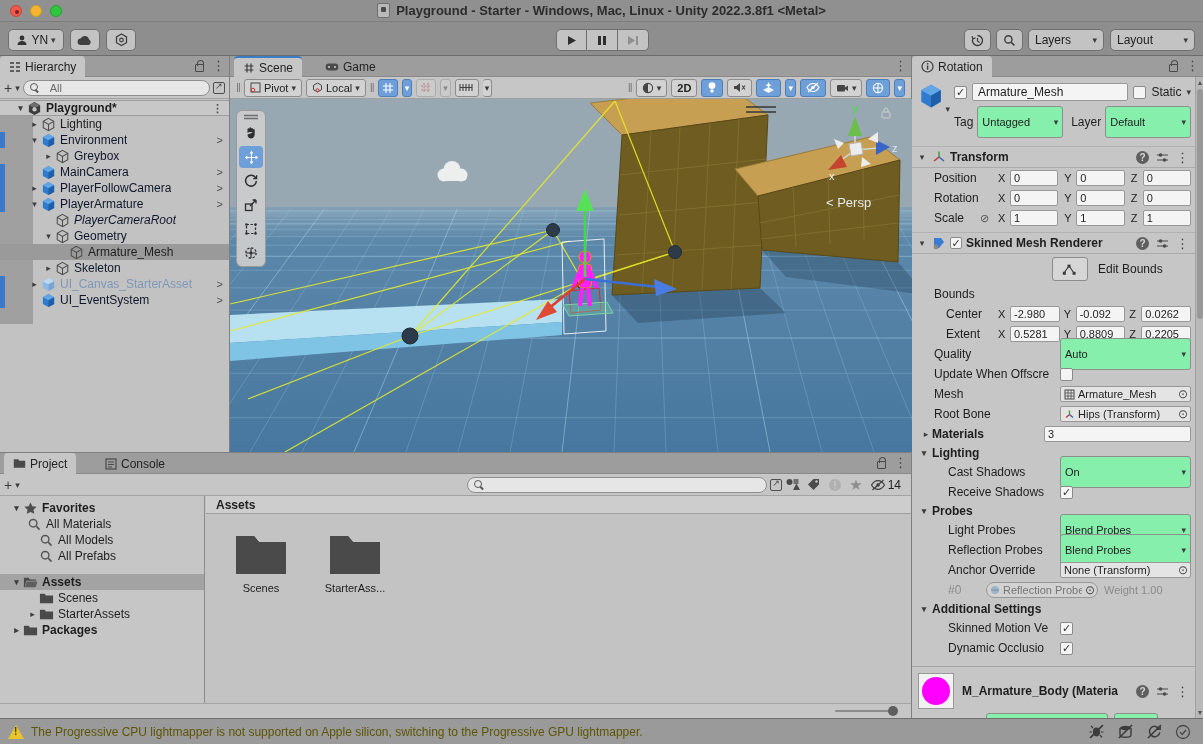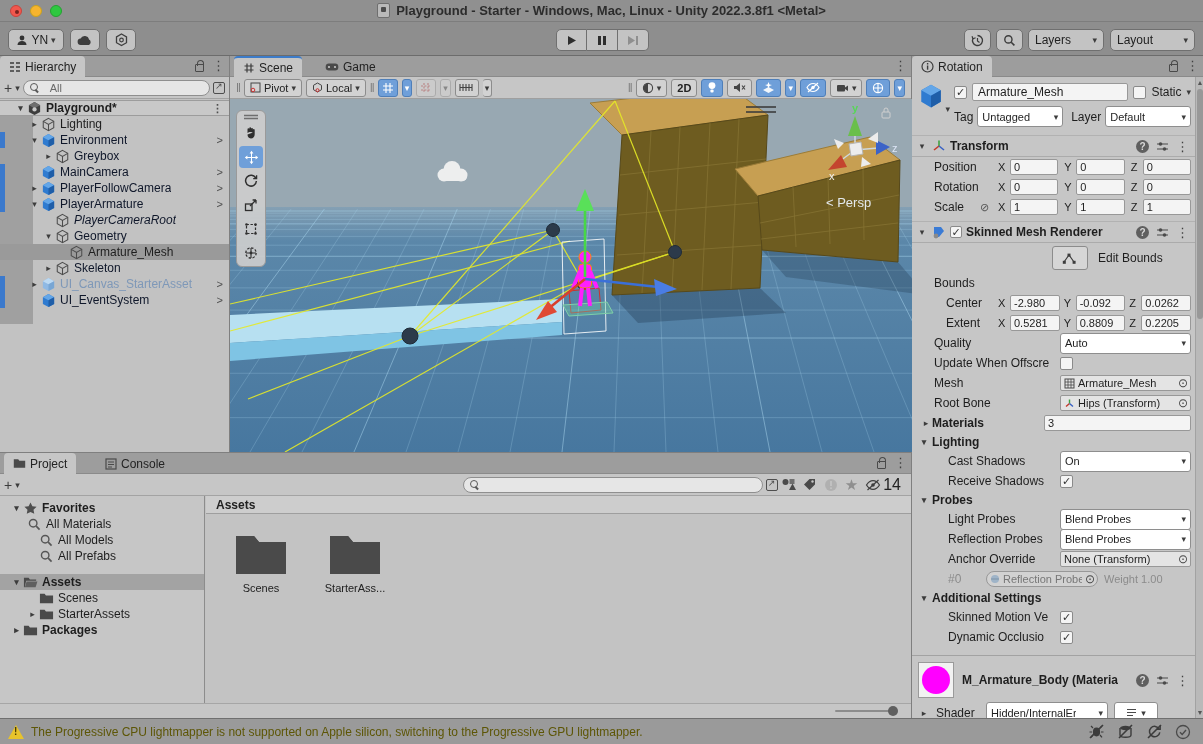--- a/index.html
+++ b/index.html
@@ -84,21 +84,21 @@
   .zoomslider { position:absolute; right:18px; top:6px; width:58px; height:2px; background:#8c8c8c; border-radius:1px; }
   .zoomknob { position:absolute; right:-5px; top:-4px; width:10px; height:10px; border-radius:50%; background:#5f5f5f; }
   .pficons { display:flex; align-items:center; gap:7px; margin-left:auto; padding-right:6px; }
 
   
   #inspector { position:absolute; left:912px; top:56px; width:291px; height:662px; background:#c6c6c6; overflow:hidden; }
   #insbody { position:absolute; left:0; top:21px; right:8px; bottom:0; }
   .irow { display:flex; align-items:center; height:20px; padding:0 4px 0 22px; font-size:12px; }
   .ilabel { width:126px; flex:none; white-space:nowrap; overflow:hidden; }
   .ilabel.ind { padding-left:14px; }
-  .dd { flex:1; height:21px; background:#ffffff; border:1px solid #8e8e8e; border-radius:3px; display:flex; align-items:center; padding:0 4px; font-size:11px; gap:4px; min-width:0; }
+  .dd { flex:1; height:32px; background:#86efac; border:1px solid #8e8e8e; border-radius:3px; display:flex; align-items:center; padding:0 4px; font-size:11px; gap:4px; min-width:0; }
   .dd .ddlabel { flex:1; white-space:nowrap; overflow:hidden; }
   .objf { flex:1; height:16px; background:#e4e4e4; border:1px solid #989898; border-radius:2px; display:flex; align-items:center; padding:0 2px 0 3px; font-size:11px; gap:3px; min-width:0; }
   .objf .ddlabel { flex:1; white-space:nowrap; overflow:hidden; }
   .picker { color:#4a4a4a; font-size:12px; line-height:1; flex:none; }
   .cb { width:13px; height:13px; background:#f4f4f4; border:1px solid #8a8a8a; border-radius:2px; display:flex; align-items:center; justify-content:center; font-size:11px; color:#333; flex:none; }
   .num { flex:1; height:16px; background:#f4f4f4; border:1px solid #989898; border-radius:2px; padding:1px 3px; font-size:11px; white-space:nowrap; overflow:hidden; min-width:0; }
   .ax { width:12px; flex:none; color:#222; font-size:11px; }
   .vrow { display:flex; align-items:center; height:20px; padding:0 4px 0 22px; }
   .vlabel { width:64px; flex:none; font-size:12px; }
   .comphdr { display:flex; align-items:center; height:22px; border-top:1px solid #b2b2b2; border-bottom:1px solid #ababab; padding:0 4px; font-size:12px; gap:4px; background:#c6c6c6; }
@@ -755,21 +755,21 @@
             <rect x="6.2" y="3" width="1.6" height="5" fill="#c6c6c6"></rect>
             <rect x="6.2" y="9.4" width="1.6" height="1.6" fill="#c6c6c6"></rect>
           </svg>
         <span style="color:#8f8f8f;font-size:15px;">★</span>
         <span style="display:flex;align-items:center;gap:2px;">
           <svg width="16" height="12" viewBox="0 0 16 12">
               <path d="M1.5 6C3.3 3 5.5 1.6 8 1.6S12.7 3 14.5 6c-1.8 3-4 4.4-6.5 4.4S3.3 9 1.5 6z" fill="none" stroke="#3e3e3e" stroke-width="1.2"></path>
               <circle cx="8" cy="6" r="1.8" fill="#3e3e3e"></circle>
               <path d="M2.5 11L13.5 1" stroke="#3e3e3e" stroke-width="1.2"></path>
             </svg>
-          <span style="font-size:16px;color:#222;">14</span>
+          <span style="font-size:12px;color:#222;">14</span>
         </span>
       </div>
     </div>
 
     <div id="ptree">
         <div class="prow bold" style="padding-left: 10px;">
           <span class="harrow">▾</span>
           <span class="hicon">
             <svg viewBox="0 0 16 16">
               <path fill="#4e4e4e" d="M8 1.5l2 4.1 4.5.6-3.3 3.1.8 4.4L8 11.6l-4 2.1.8-4.4L1.5 6.2l4.5-.6z"></path>

